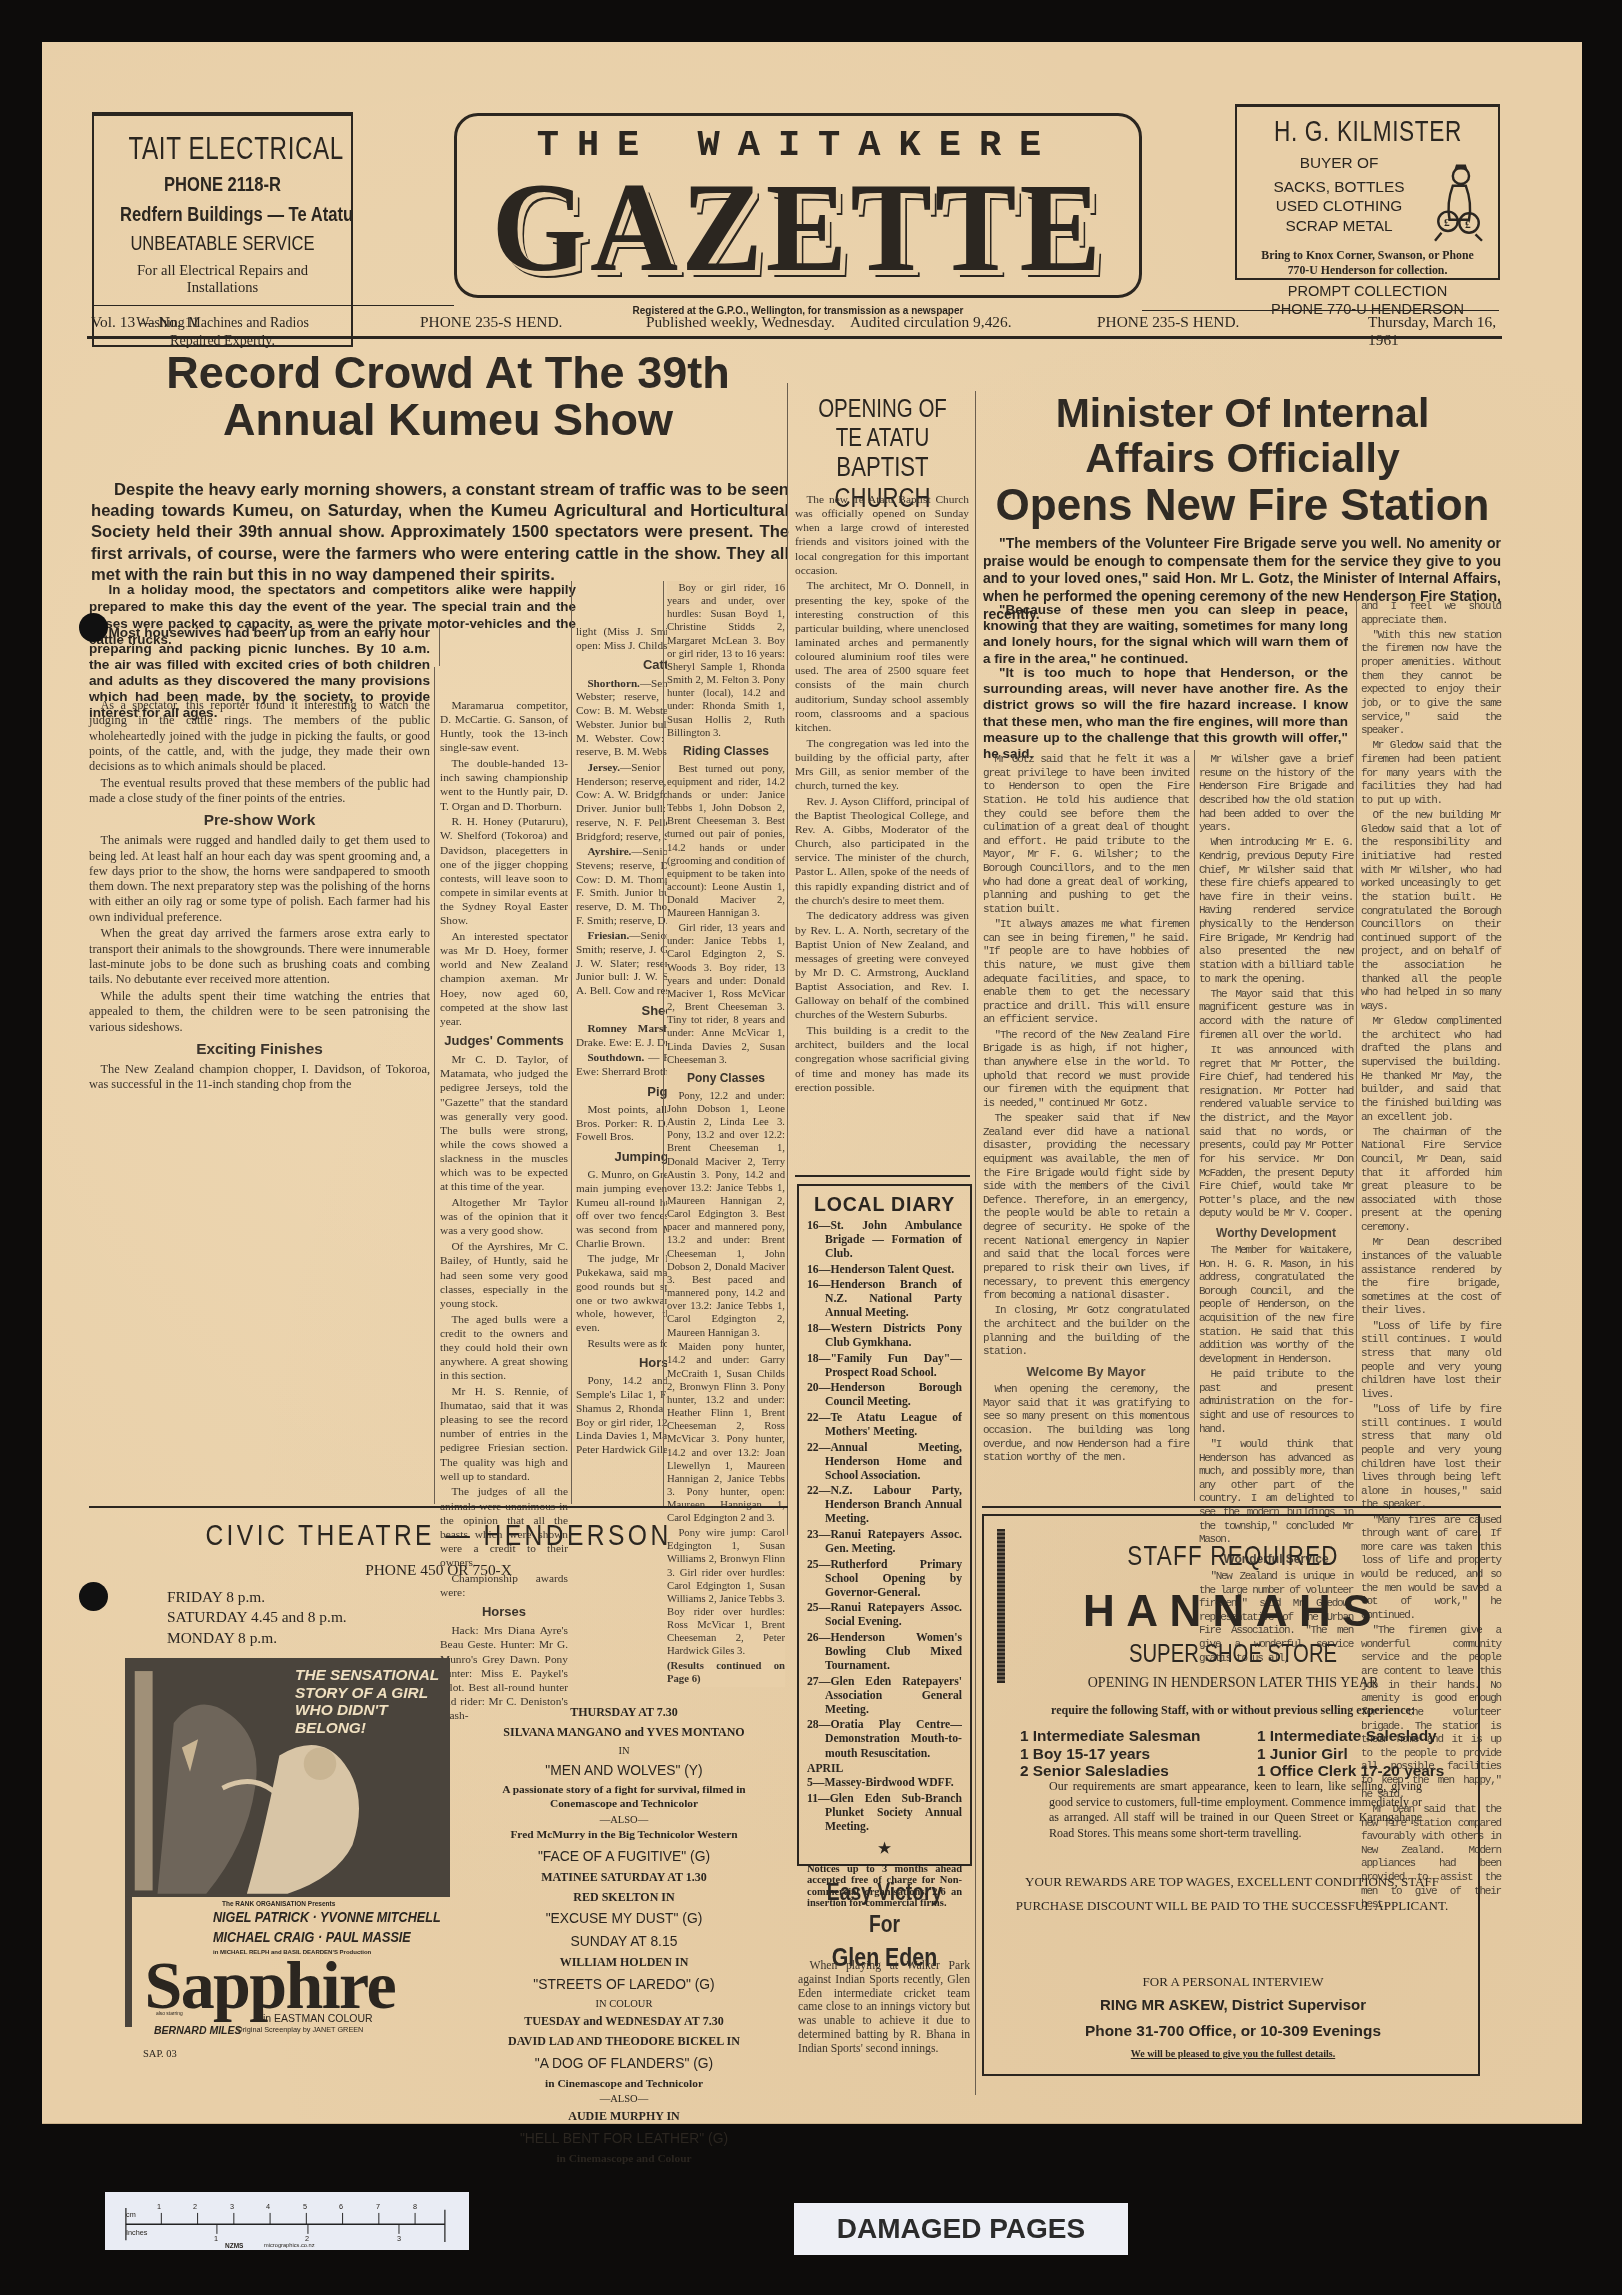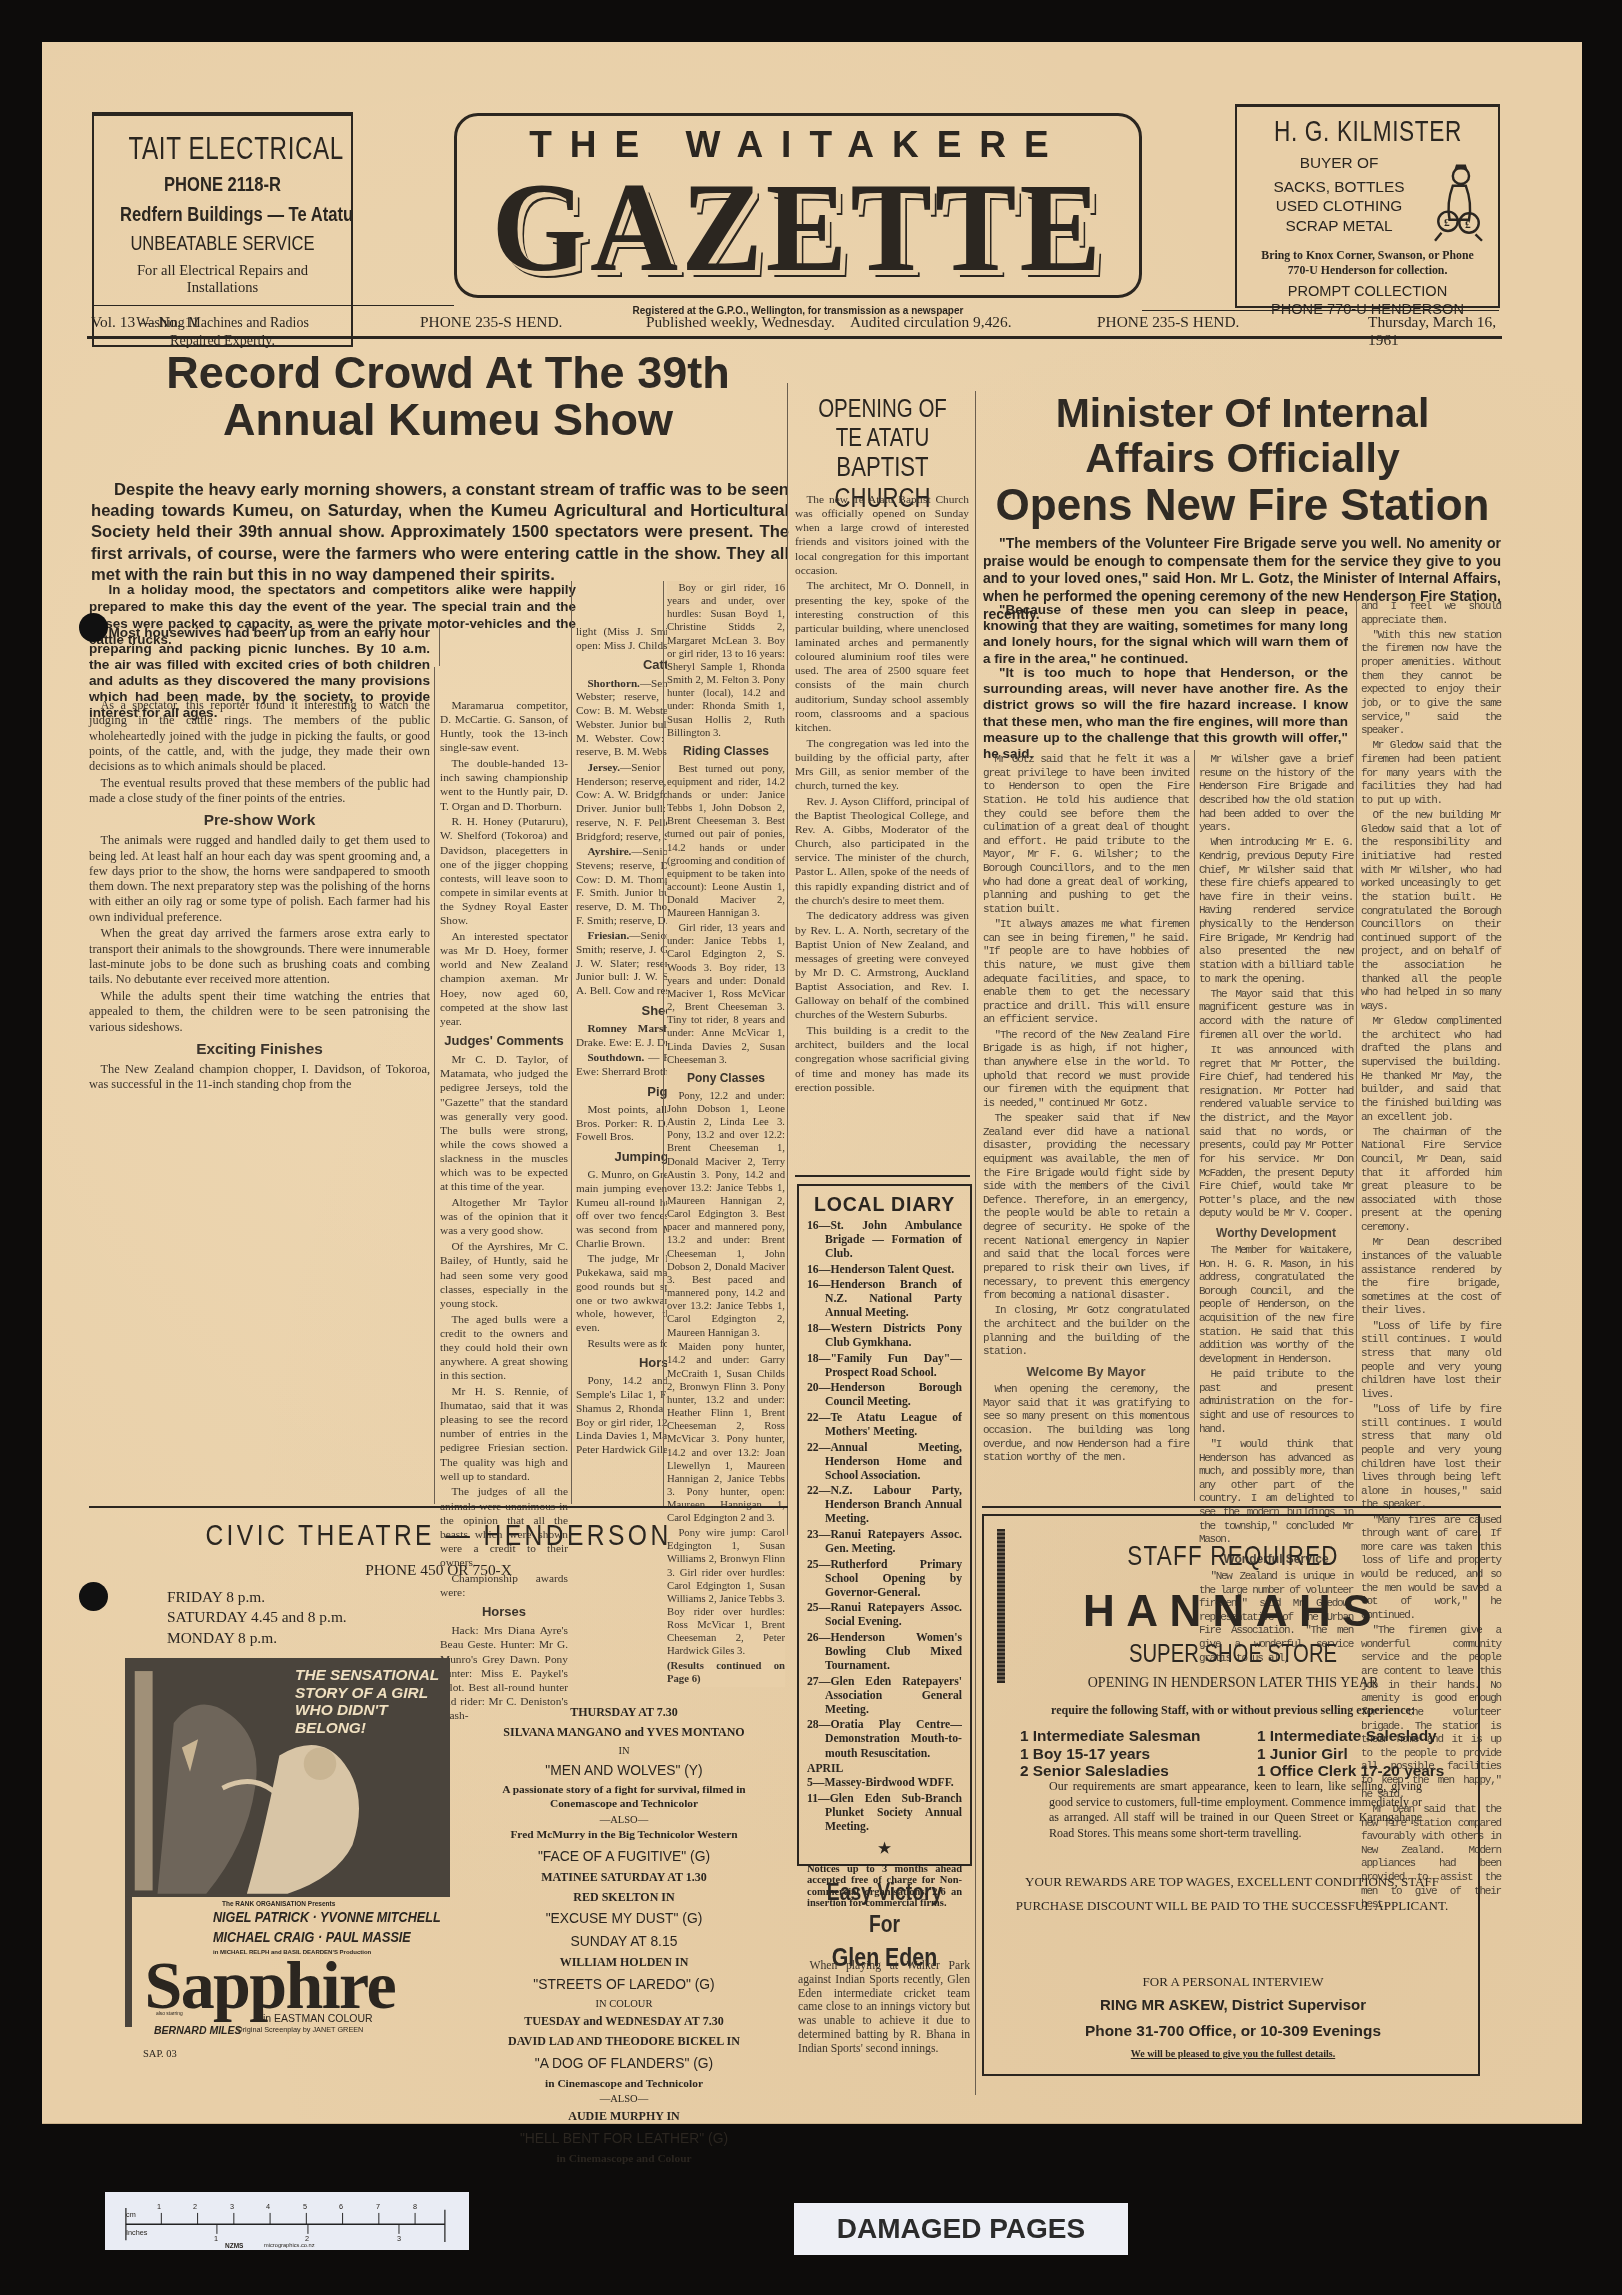--- a/index.html
+++ b/index.html
@@ -19,21 +19,21 @@
   .center { text-align: center; }
   .bold { font-weight: bold; }
 
   
   .ear { border: 2.4px solid #2b2620; border-top-width: 4px; padding: 14.6px 8px; text-align: center; }
   .ear .big { font-family: "Liberation Sans", sans-serif; font-size: 31px; letter-spacing: 0.8px; transform: scaleX(0.78); white-space: nowrap; }
   .ear .mid { font-family: "Liberation Sans", sans-serif; font-weight: bold; font-size: 18px; margin-top: 6.5px; transform: scaleX(0.85); white-space: nowrap; }
   .ear .small { font-size: 14px; margin-top: 6.5px; }
 
   .logo-frame { border: 3.2px solid #2b2620; border-radius: 24px; text-align: center; }
-  .logo-top { font-family: Liberation Sans, sans-serif; font-weight: 900; font-size: 37px; letter-spacing: 18px; margin-top: 8px; }
+  .logo-top { font-family: Liberation Mono, monospace; font-weight: 900; font-size: 37px; letter-spacing: 18px; margin-top: 8px; }
   .logo-main { font-family: "Liberation Serif", serif; font-weight: bold; font-size: 122px; line-height: 122px; letter-spacing: 3.2px;
     color: #2b2620; text-shadow: 4.9px 4.9px 0 #e8cfa8, 6.5px 6.5px 0 #2b2620; transform: scaleY(1.05); }
 
   .rule { position: absolute; height: 2.4px; background: #2b2620; }
   .thinrule { position: absolute; height: 0.8px; background: #2b2620; }
   .vrule { position: absolute; width: 0.8px; background: #6b5f50; }
 
   .infobar { font-size: 15.4px; }
 
   
@@ -74,21 +74,21 @@
     <div class="small" style="margin-top:19.5px;">Washing Machines and Radios</div>
     <div class="small" style="margin-top:1.6px;">Repaired Expertly.</div>
   </div>
 
   <div class="abs logo-frame" style="left:412px; top:71px; width:688px; height:185px;">
     <div class="logo-top">THE WAITAKERE</div>
     <div class="logo-main">GAZETTE</div>
   </div>
   <div class="abs center sans bold" style="left:412px; top:263px; width:688px; font-size:10px;">Registered at the G.P.O., Wellington, for transmission as a newspaper</div>
 
-  <div class="abs ear" style="left:1193px; top:62px; width:265px; height:204px; border-top-width:3.2px; padding:8px 6.5px;">
+  <div class="abs ear" style="left:1193px; top:62px; width:265px; height:176px; border-top-width:3.2px; padding:8px 6.5px;">
     <div class="big" style="font-size:29px;">H. G. KILMISTER</div>
     <div style="display:flex; align-items:flex-start; justify-content:space-between; padding:0 4.9px;">
       <div style="flex:1; font-family:'Liberation Sans',sans-serif; font-size:15.4px; line-height:1.25; text-align:center;">
         <div style="margin-top:4.9px;">BUYER OF</div>
         <div style="margin-top:4.9px;">SACKS, BOTTLES</div>
         <div>USED CLOTHING</div>
         <div>SCRAP METAL</div>
       </div>
       <svg width="57" height="81" viewBox="0 0 70 100" style="margin-top:14.6px;">
         <circle cx="38" cy="16" r="10" fill="none" stroke="#2b2620" stroke-width="3"></circle>

